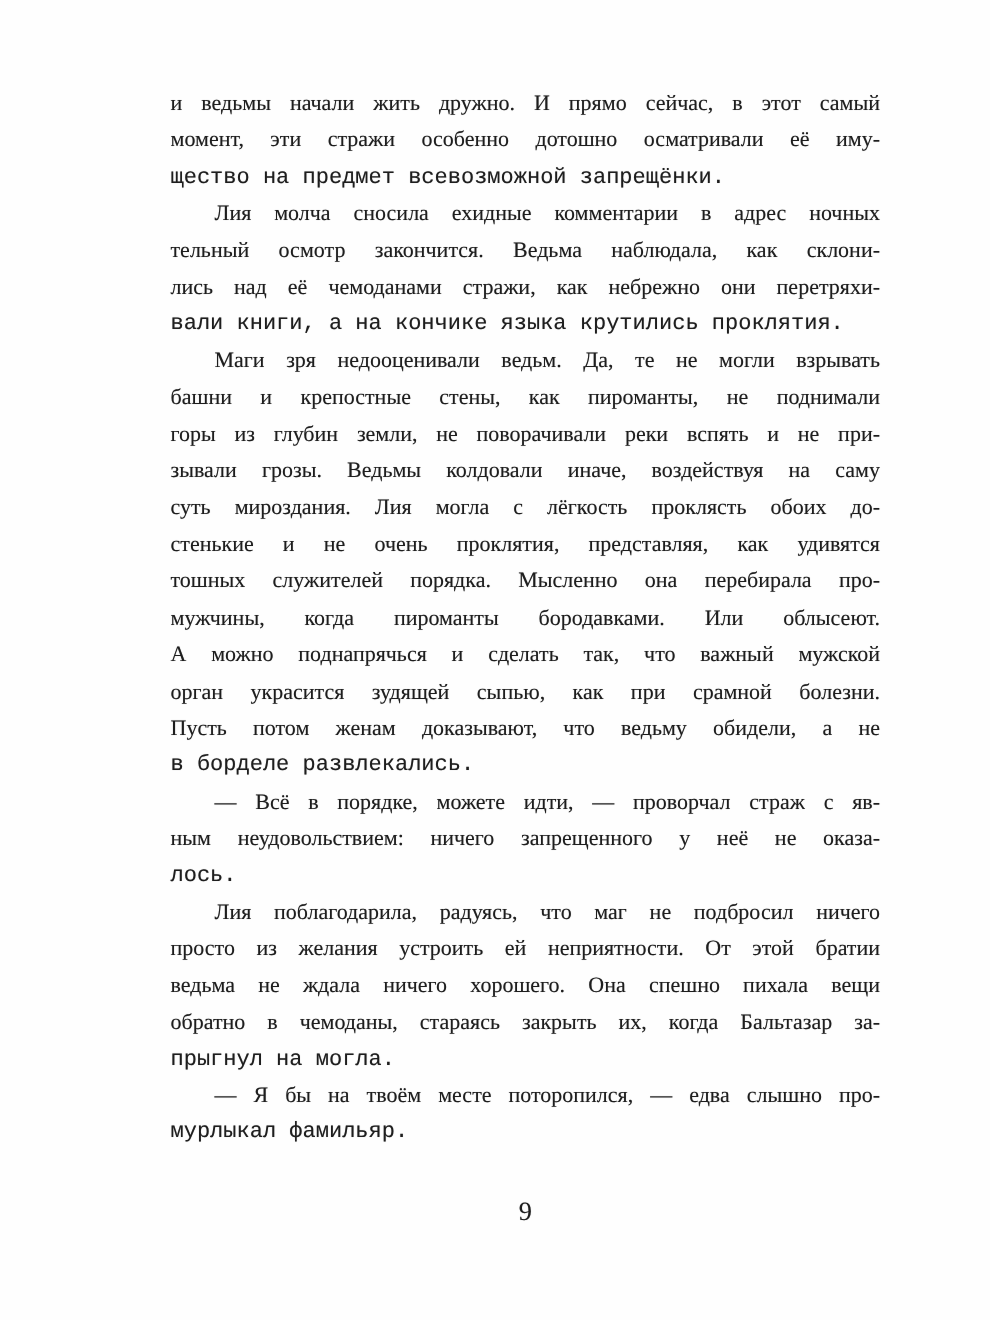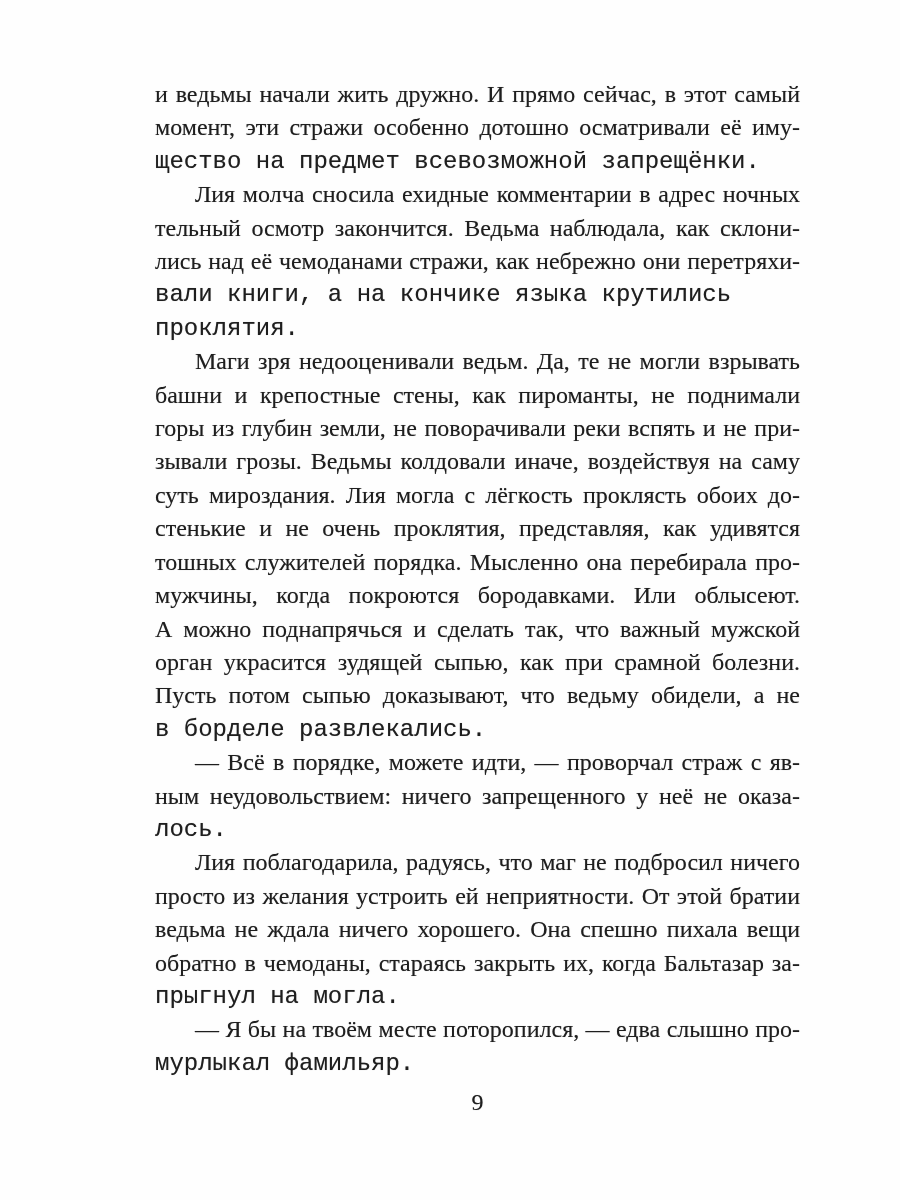--- a/index.html
+++ b/index.html
@@ -20,21 +20,21 @@
     width: 900px;
     height: 1200px;
     background: #fefefe;
   }
   .text-block {
     position: absolute;
     left: 155px;
     top: 78px;
     width: 645px;
     color: #1e1e1e;
-    font-size: 24px;
+    font-size: 20px;
     line-height: 33.4px;
     text-shadow: 0 0 0.7px rgba(20,20,20,0.45);
   }
   .ln {
     text-align: justify;
     text-align-last: justify;
     white-space: normal;
   }
   .ln.last {
     text-align: left;
@@ -68,24 +68,24 @@
       <div class="ln">тельный осмотр закончится. Ведьма наблюдала, как склони-</div>
       <div class="ln">лись над её чемоданами стражи, как небрежно они перетряхи-</div>
       <div class="ln last">вали книги, а на кончике языка крутились проклятия.</div>
       <div class="ln indent">Маги зря недооценивали ведьм. Да, те не могли взрывать</div>
       <div class="ln">башни и крепостные стены, как пироманты, не поднимали</div>
       <div class="ln">горы из глубин земли, не поворачивали реки вспять и не при-</div>
       <div class="ln">зывали грозы. Ведьмы колдовали иначе, воздействуя на саму</div>
       <div class="ln">суть мироздания. Лия могла с лёгкость проклясть обоих до-</div>
       <div class="ln">стенькие и не очень проклятия, представляя, как удивятся</div>
       <div class="ln">тошных служителей порядка. Мысленно она перебирала про-</div>
-      <div class="ln">мужчины, когда покроются бородавками. Или облысеют.</div>
+      <div class="ln">мужчины, когда пироманты бородавками. Или облысеют.</div>
       <div class="ln">А можно поднапрячься и сделать так, что важный мужской</div>
       <div class="ln">орган украсится зудящей сыпью, как при срамной болезни.</div>
-      <div class="ln">Пусть потом сыпью доказывают, что ведьму обидели, а не</div>
+      <div class="ln">Пусть потом женам доказывают, что ведьму обидели, а не</div>
       <div class="ln last">в борделе развлекались.</div>
       <div class="ln indent">— Всё в порядке, можете идти, — проворчал страж с яв-</div>
       <div class="ln">ным неудовольствием: ничего запрещенного у неё не оказа-</div>
       <div class="ln last">лось.</div>
       <div class="ln indent">Лия поблагодарила, радуясь, что маг не подбросил ничего</div>
       <div class="ln">просто из желания устроить ей неприятности. От этой братии</div>
       <div class="ln">ведьма не ждала ничего хорошего. Она спешно пихала вещи</div>
       <div class="ln">обратно в чемоданы, стараясь закрыть их, когда Бальтазар за-</div>
       <div class="ln last">прыгнул на могла.</div>
       <div class="ln indent">— Я бы на твоём месте поторопился, — едва слышно про-</div>

